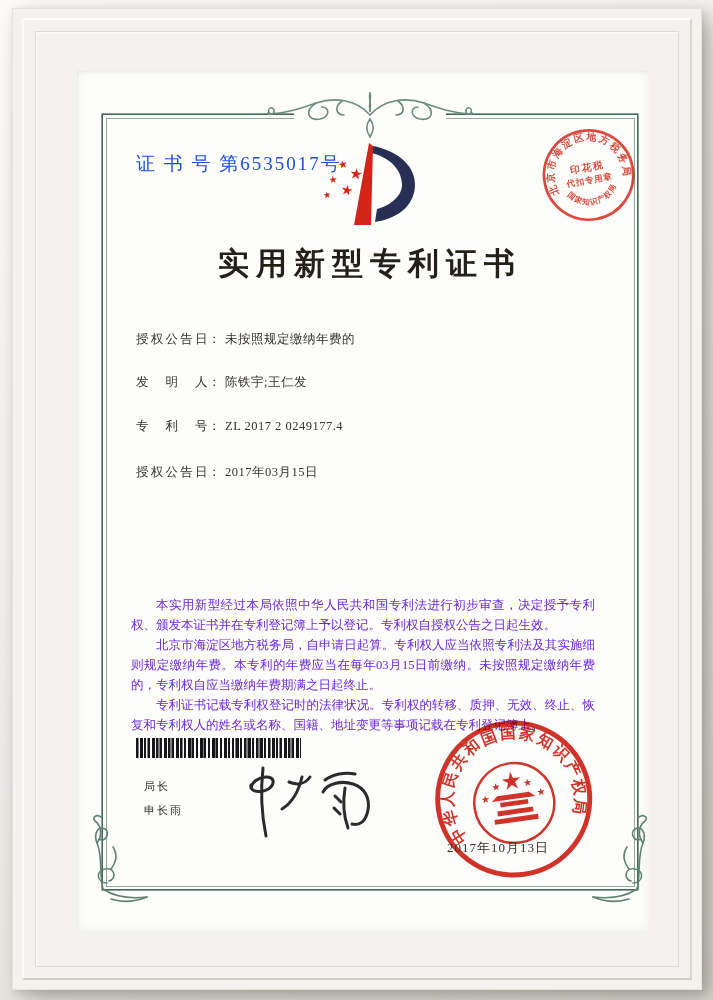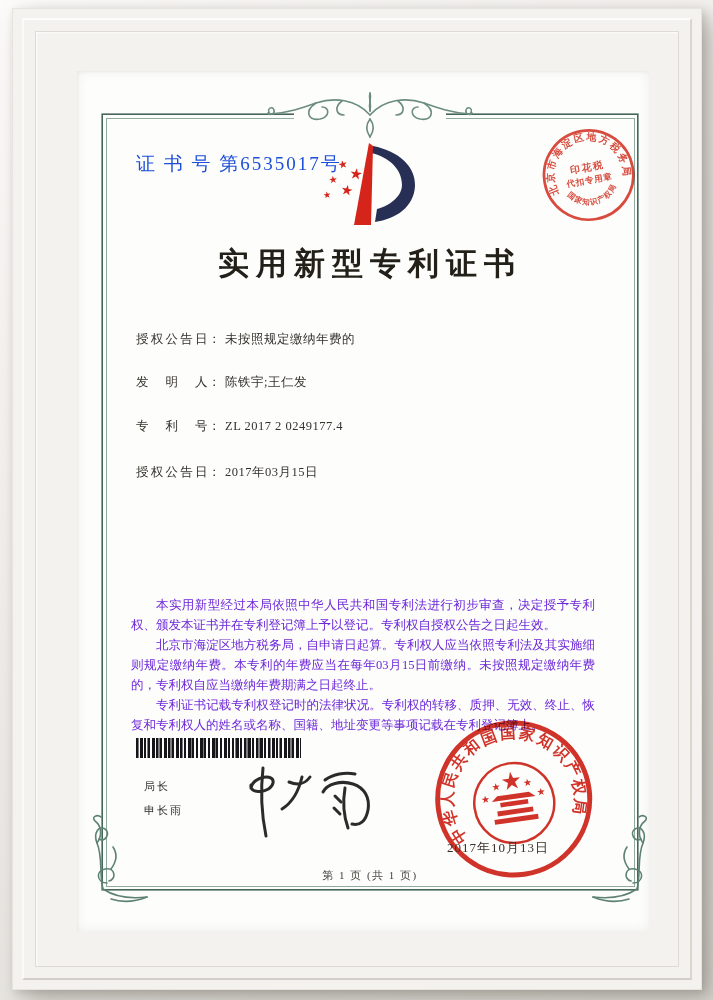--- a/index.html
+++ b/index.html
@@ -202,17 +202,16 @@
               <path d="M60,82 L104,82 L98,77 L66,77 Z"></path>
               <rect x="68" y="84" width="28" height="4.5"></rect>
               <rect x="64" y="92" width="36" height="5"></rect>
               <rect x="60" y="100" width="44" height="5"></rect>
             </g>
           </svg>
         </div>
 
         <div class="seal-date">2017年10月13日</div>
 
-        <div class="footer">第 1 页 (共 1 页)</div>
       </div>
     </div>
   </div>
 </div>
 
 </body></html>

